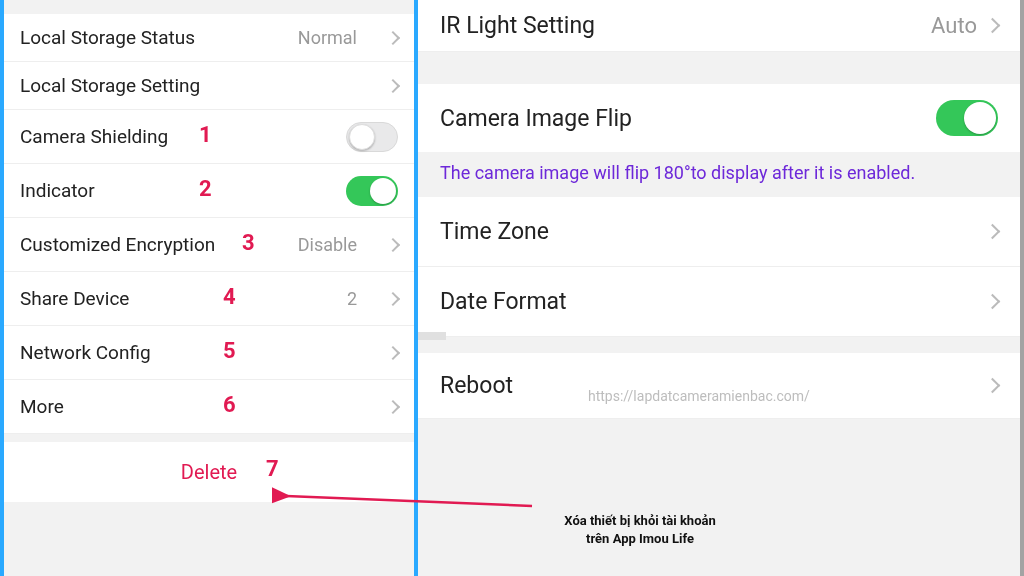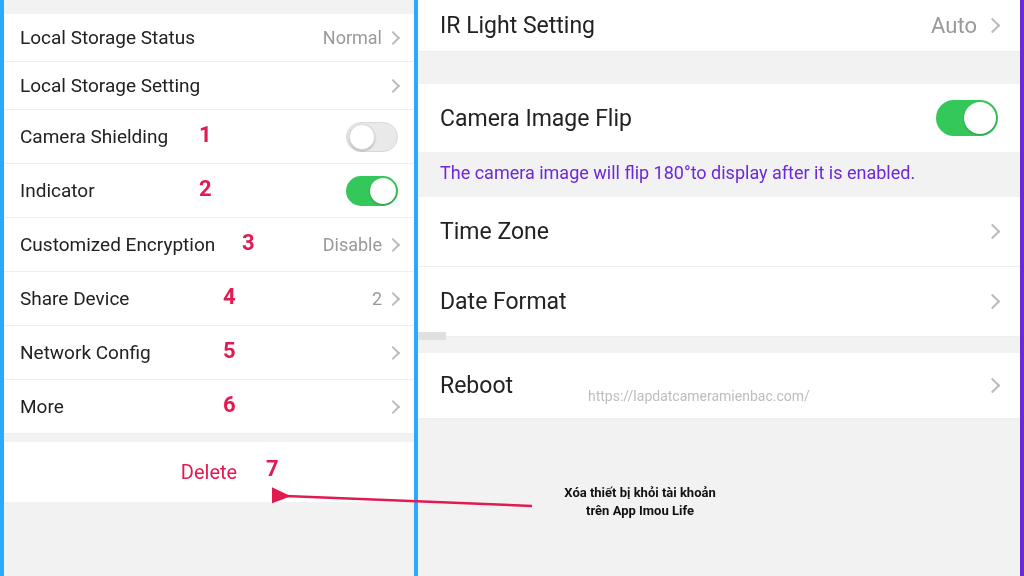--- a/index.html
+++ b/index.html
@@ -24,32 +24,33 @@
     border-left: 4px solid #2aa9ff;
     border-right: 4px solid #2aa9ff;
     display: flex;
     flex-direction: column;
   }
   .panel-right {
     flex: 1;
     height: 576px;
     position: relative;
     background: #fff;
-    border-right: 4px solid #6d28d9;
+    border-right: 4px solid #a3a3a3;
     display: flex;
     flex-direction: column;
   }
   .top-gap { height: 14px; background: #f2f2f2; }
   .row {
     display: flex;
     align-items: center;
     padding: 0 16px;
     border-bottom: 1px solid #eeeeee;
     background: #fff;
     position: relative;
+    gap: 25px;
   }
   .row .label {
     font-size: 19px;
     color: #222;
     flex: none;
   }
   .row .spacer { flex: 1; }
   .row .value {
     font-size: 18px;
     color: #999;
@@ -158,21 +159,21 @@
     z-index: 5;
   }
   .annotation-text {
     position:absolute;
     font-size:13px;
     font-weight:700;
     color:#111;
     text-align:center;
     line-height:1.35;
     left: 530px;
-    top: 484px;
+    top: 512px;
     width: 220px;
     z-index: 20;
   }
   svg.arrow {
     position:absolute;
     left: 272px;
     top: 478px;
     width: 270px;
     height: 40px;
     z-index: 20;

